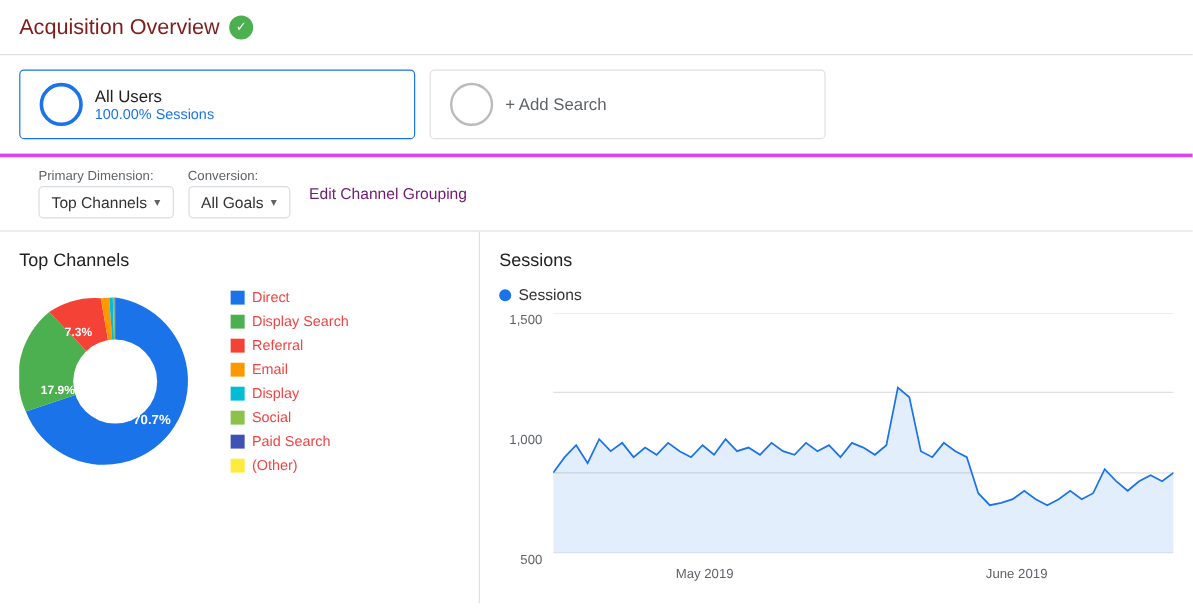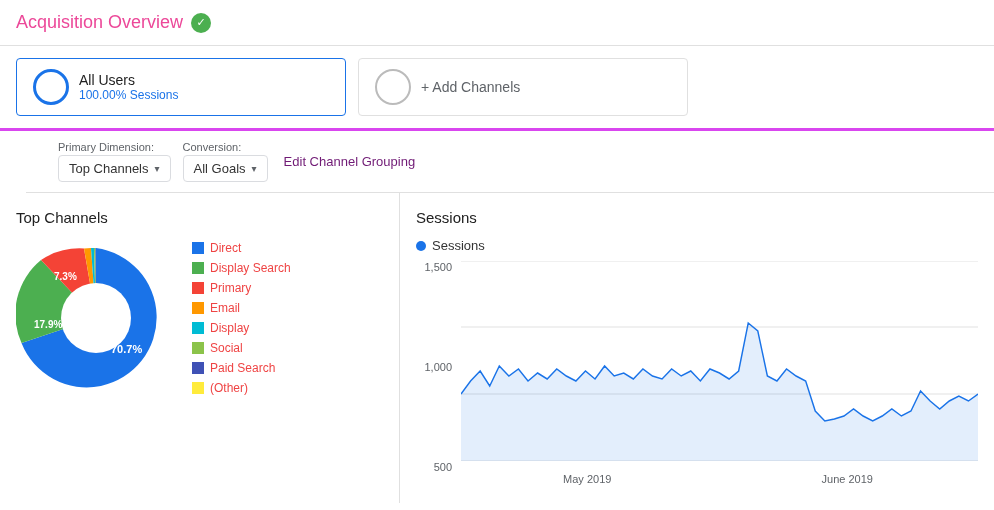--- a/index.html
+++ b/index.html
@@ -8,21 +8,21 @@
     .header-bar {
       padding: 12px 16px;
       border-bottom: 1px solid #e0e0e0;
       display: flex;
       align-items: center;
       gap: 8px;
     }
     .header-title {
       font-size: 18px;
       font-weight: 400;
-      color: #ec4899;
+      color: #7f1d1d;
     }
     .shield-icon {
       width: 20px; height: 20px;
       background: #4CAF50;
       border-radius: 50%;
       display: inline-flex;
       align-items: center;
       justify-content: center;
       color: white;
       font-size: 11px;
@@ -73,21 +73,20 @@
       color: #5f6368;
       font-size: 14px;
     }
 
     .controls-bar {
       display: flex;
       align-items: center;
       gap: 12px;
       padding: 10px 32px;
       border-bottom: 1px solid #e0e0e0;
-      margin-left: 26px;
     }
     .control-group {
       display: flex;
       flex-direction: column;
       gap: 2px;
     }
     .control-label {
       font-size: 11px;
       color: #5f6368;
     }
@@ -235,21 +234,21 @@
 <div class="segment-bar">
   <div class="segment-card active">
     <div class="segment-circle"></div>
     <div class="segment-info">
       <div class="name">All Users</div>
       <div class="sub">100.00% Sessions</div>
     </div>
   </div>
   <div class="segment-card">
     <div class="segment-circle-empty"></div>
-    <span class="add-segment">+ Add Channels</span>
+    <span class="add-segment">+ Add Search</span>
   </div>
 </div>
 
 <div class="controls-bar">
   <div class="control-group">
     <span class="control-label">Primary Dimension:</span>
     <button class="dropdown-btn">
       <span>Top Channels</span>
       <span class="arrow">▾</span>
     </button>
@@ -305,21 +304,21 @@
         <div class="legend-item">
           <svg class="legend-dot">
               <rect width="12" height="12" fill="#4CAF50"></rect>
             </svg>
           <span>Display Search</span>
         </div>
         <div class="legend-item">
           <svg class="legend-dot">
               <rect width="12" height="12" fill="#f44336"></rect>
             </svg>
-          <span>Primary</span>
+          <span>Referral</span>
         </div>
         <div class="legend-item">
           <svg class="legend-dot">
               <rect width="12" height="12" fill="#FF9800"></rect>
             </svg>
           <span>Email</span>
         </div>
         <div class="legend-item">
           <svg class="legend-dot">
               <rect width="12" height="12" fill="#00BCD4"></rect>

